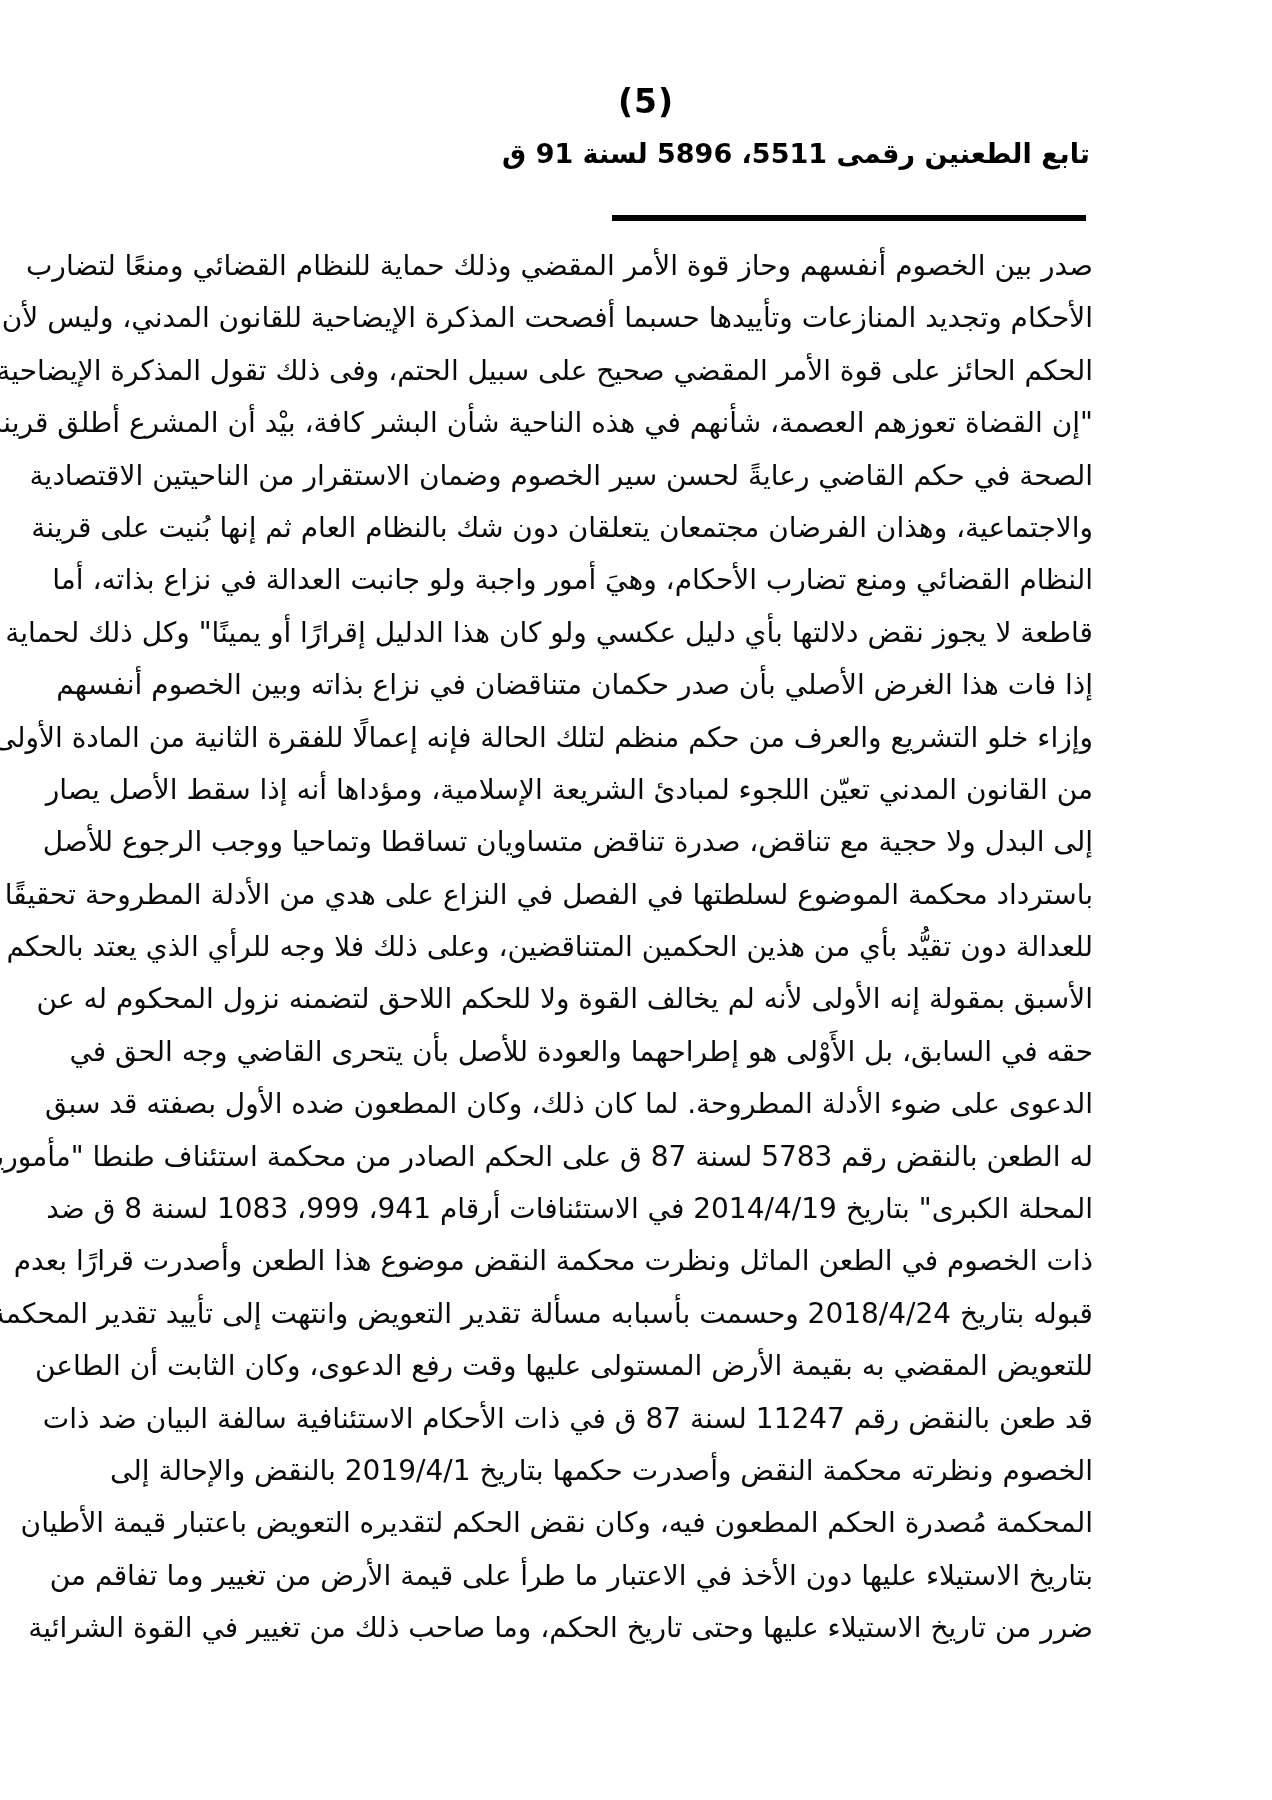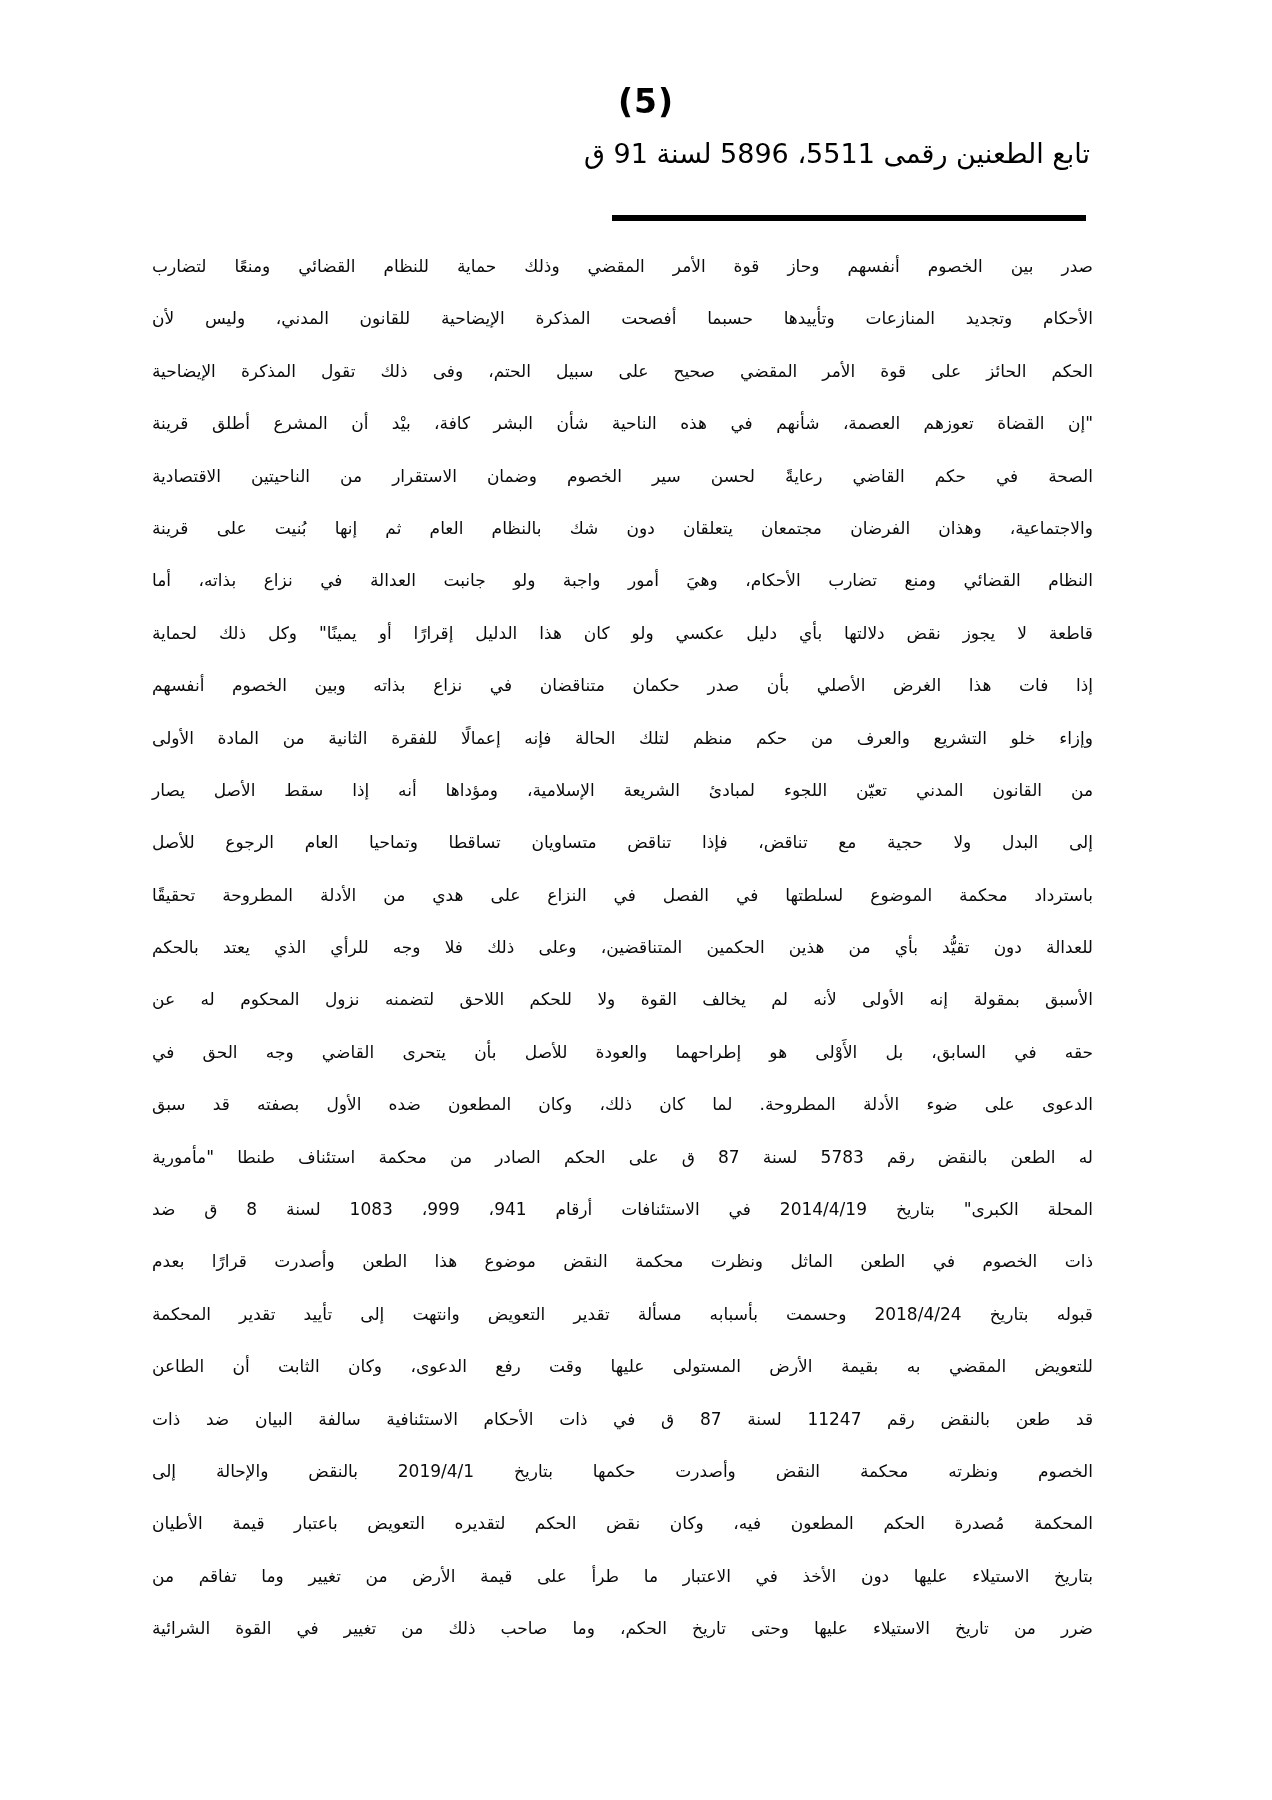--- a/index.html
+++ b/index.html
@@ -27,39 +27,39 @@
     color: #000000;
     letter-spacing: 1px;
   }
   .doc-title {
     position: absolute;
     top: 138px;
     right: 182px;
     direction: rtl;
     unicode-bidi: plaintext;
     font-size: 27px;
-    font-weight: normal;
+    font-weight: bold;
     color: #000000;
     white-space: nowrap;
   }
   .title-rule {
     position: absolute;
     top: 215px;
     left: 612px;
     width: 474px;
     height: 6px;
     background: #000000;
   }
   .body-text {
     position: absolute;
     top: 240px;
     left: 152px;
     width: 941px;
     direction: rtl;
-    font-size: 17px;
+    font-size: 28px;
     color: #0a0a0a;
   }
   .body-line {
     height: 52.4px;
     line-height: 52.4px;
     white-space: nowrap;
     text-align: justify;
     text-align-last: justify;
     overflow: visible;
   }
@@ -79,21 +79,21 @@
       <div class="body-line">الأحكام وتجديد المنازعات وتأييدها حسبما أفصحت المذكرة الإيضاحية للقانون المدني، وليس لأن</div>
       <div class="body-line">الحكم الحائز على قوة الأمر المقضي صحيح على سبيل الحتم، وفى ذلك تقول المذكرة الإيضاحية</div>
       <div class="body-line">"إن القضاة تعوزهم العصمة، شأنهم في هذه الناحية شأن البشر كافة، بيْد أن المشرع أطلق قرينة</div>
       <div class="body-line">الصحة في حكم القاضي رعايةً لحسن سير الخصوم وضمان الاستقرار من الناحيتين الاقتصادية</div>
       <div class="body-line">والاجتماعية، وهذان الفرضان مجتمعان يتعلقان دون شك بالنظام العام ثم إنها بُنيت على قرينة</div>
       <div class="body-line">النظام القضائي ومنع تضارب الأحكام، وهيَ أمور واجبة ولو جانبت العدالة في نزاع بذاته، أما</div>
       <div class="body-line">قاطعة لا يجوز نقض دلالتها بأي دليل عكسي ولو كان هذا الدليل إقرارًا أو يمينًا" وكل ذلك لحماية</div>
       <div class="body-line">إذا فات هذا الغرض الأصلي بأن صدر حكمان متناقضان في نزاع بذاته وبين الخصوم أنفسهم</div>
       <div class="body-line">وإزاء خلو التشريع والعرف من حكم منظم لتلك الحالة فإنه إعمالًا للفقرة الثانية من المادة الأولى</div>
       <div class="body-line">من القانون المدني تعيّن اللجوء لمبادئ الشريعة الإسلامية، ومؤداها أنه إذا سقط الأصل يصار</div>
-      <div class="body-line">إلى البدل ولا حجية مع تناقض، فإذا تناقض متساويان تساقطا وتماحيا العام الرجوع للأصل</div>
+      <div class="body-line">إلى البدل ولا حجية مع تناقض، صدرة تناقض متساويان تساقطا وتماحيا ووجب الرجوع للأصل</div>
       <div class="body-line">باسترداد محكمة الموضوع لسلطتها في الفصل في النزاع على هدي من الأدلة المطروحة تحقيقًا</div>
       <div class="body-line">للعدالة دون تقيُّد بأي من هذين الحكمين المتناقضين، وعلى ذلك فلا وجه للرأي الذي يعتد بالحكم</div>
       <div class="body-line">الأسبق بمقولة إنه الأولى لأنه لم يخالف القوة ولا للحكم اللاحق لتضمنه نزول المحكوم له عن</div>
       <div class="body-line">حقه في السابق، بل الأَوْلى هو إطراحهما والعودة للأصل بأن يتحرى القاضي وجه الحق في</div>
       <div class="body-line">الدعوى على ضوء الأدلة المطروحة. لما كان ذلك، وكان المطعون ضده الأول بصفته قد سبق</div>
       <div class="body-line">له الطعن بالنقض رقم 5783 لسنة 87 ق على الحكم الصادر من محكمة استئناف طنطا "مأمورية</div>
       <div class="body-line">المحلة الكبرى" بتاريخ 2014/4/19 في الاستئنافات أرقام 941، 999، 1083 لسنة 8 ق ضد</div>
       <div class="body-line">ذات الخصوم في الطعن الماثل ونظرت محكمة النقض موضوع هذا الطعن وأصدرت قرارًا بعدم</div>
       <div class="body-line">قبوله بتاريخ 2018/4/24 وحسمت بأسبابه مسألة تقدير التعويض وانتهت إلى تأييد تقدير المحكمة</div>
       <div class="body-line">للتعويض المقضي به بقيمة الأرض المستولى عليها وقت رفع الدعوى، وكان الثابت أن الطاعن</div>

